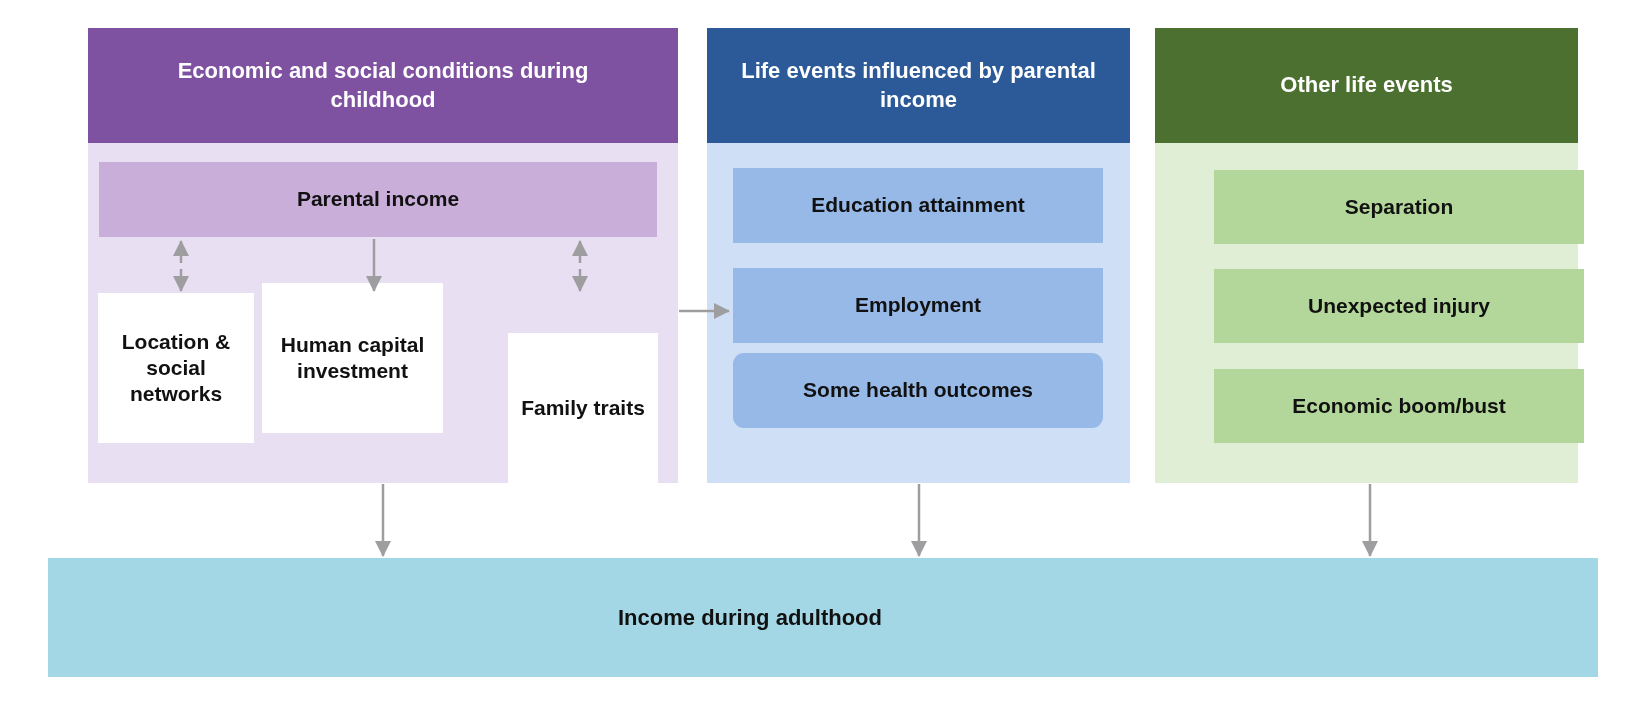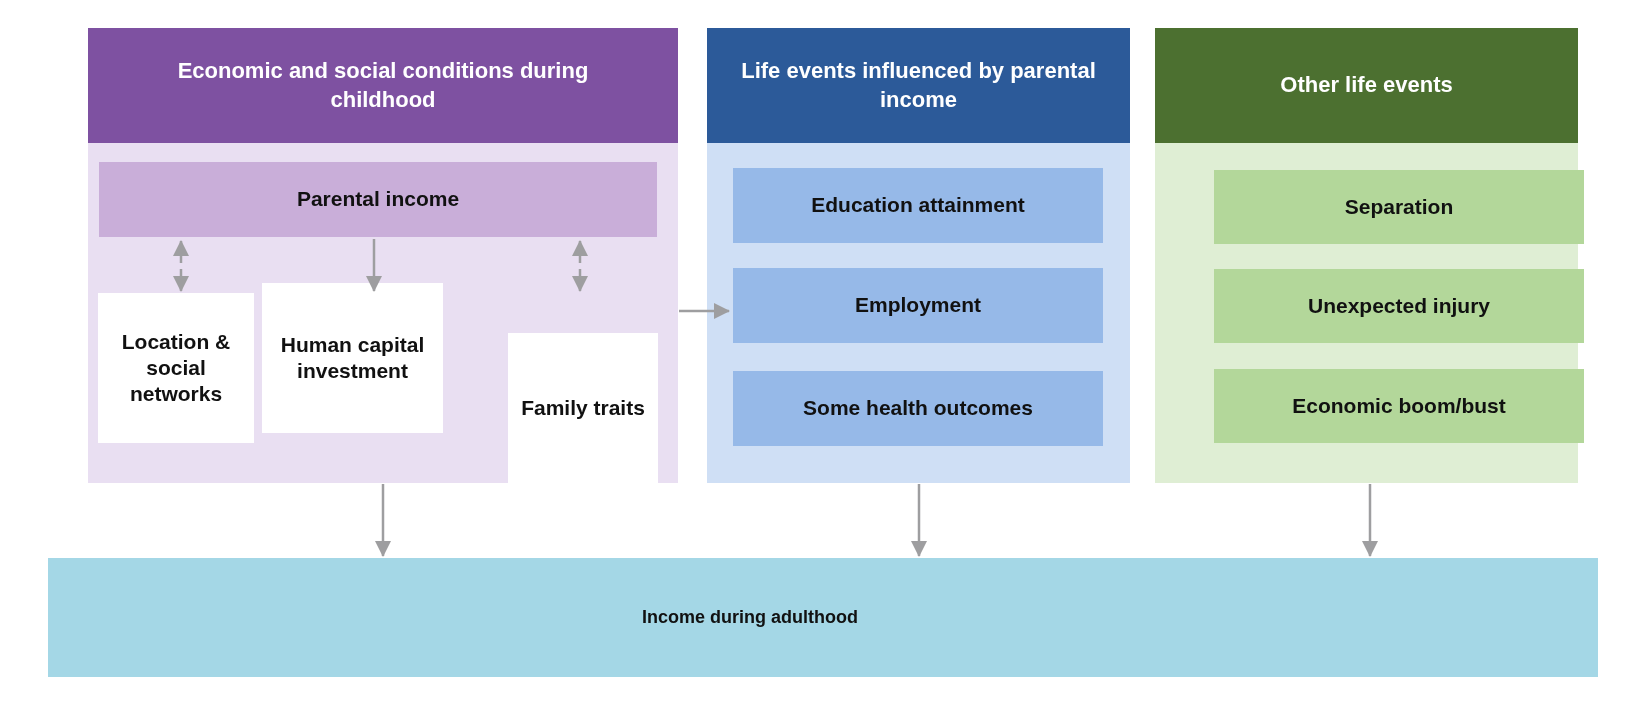--- a/index.html
+++ b/index.html
@@ -27,35 +27,35 @@
   #box-location{left:10px;top:150px;width:156px;height:150px;background:var(--white-box-bg);padding:0 12px;}
   #box-human{left:174px;top:140px;width:181px;height:150px;background:var(--white-box-bg);padding:0 18px;}
   #box-family{left:420px;top:150px;width:150px;height:150px;background:var(--white-box-bg);padding:0 12px;margin-top:40px;}
   
   #col-life-events{left:707px;width:423px;height:455px;}
   #col-life-events .col-header{background:var(--blue-header-bg);padding:0 30px;}
   #col-life-events .col-body{background:var(--blue-body-bg);}
   #col-life-events .inner-box{left:26px;width:370px;height:75px;background:var(--blue-box-bg);}
   #box-education{top:25px;}
   #box-employment{top:125px;}
-  #box-health{top:228px;}
+  #box-health{top:210px;border-radius:11px;}
   
   #col-other-events{left:1155px;width:423px;height:455px;}
   #col-other-events .col-header{background:var(--green-header-bg);padding:0 31px;}
   #col-other-events .col-body{background:var(--green-body-bg);}
   #col-other-events .inner-box{left:27px;width:370px;height:74px;background:var(--green-box-bg);margin-left:32px;}
   #box-separation{top:27px;}
   #box-injury{top:126px;}
   #box-boombust{top:226px;}
   
   #income-bar{
     position:absolute;left:48px;top:558px;width:1550px;height:119px;
     background:var(--bottom-bar-bg);display:flex;align-items:center;justify-content:center;
     box-sizing:border-box;padding-right:146px;
-    color:var(--box-text);font-size:18px;
+    color:var(--box-text);font-size:22px;
   }
   
   #arrow-layer{position:absolute;left:0;top:0;width:1646px;height:704px;pointer-events:none;}
   #arrow-layer line{stroke:var(--arrow-gray);stroke-width:2.5;}
   #arrow-layer .ah{fill:var(--arrow-gray);}
 </style>
 </head>
 <body>
 
 <div class="stage">

